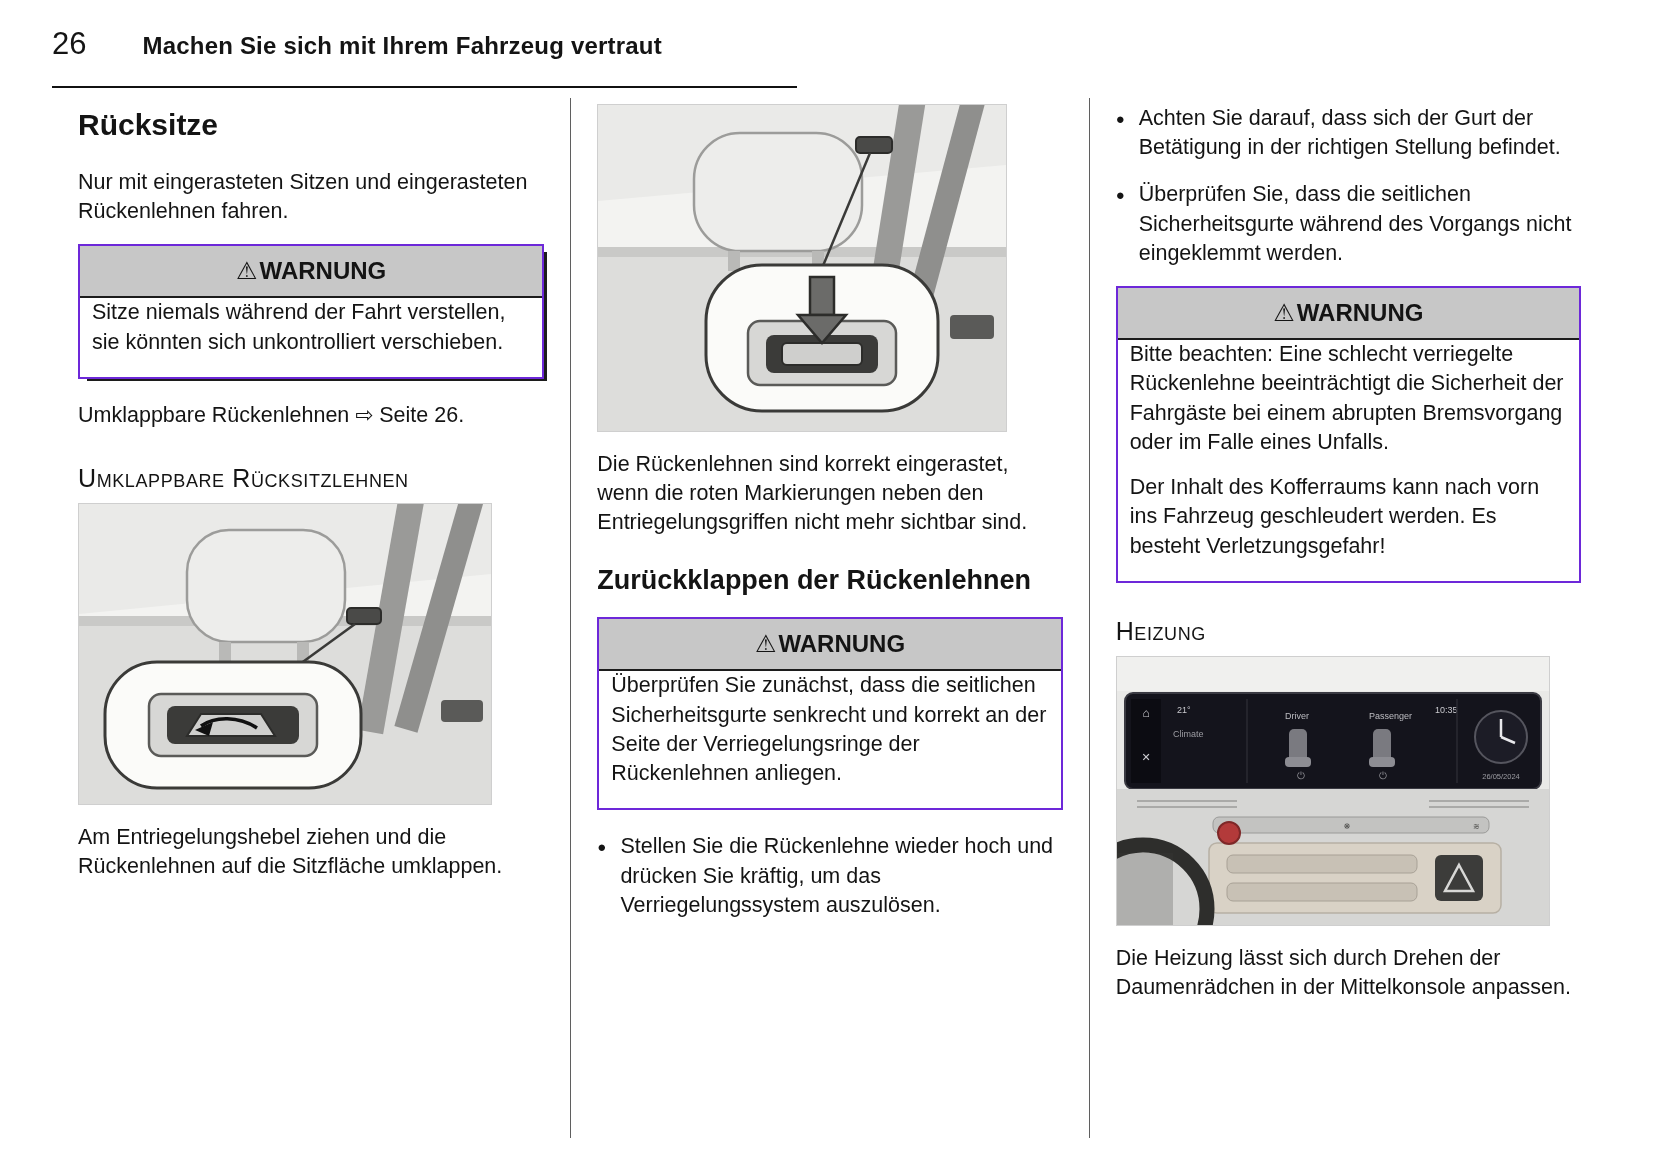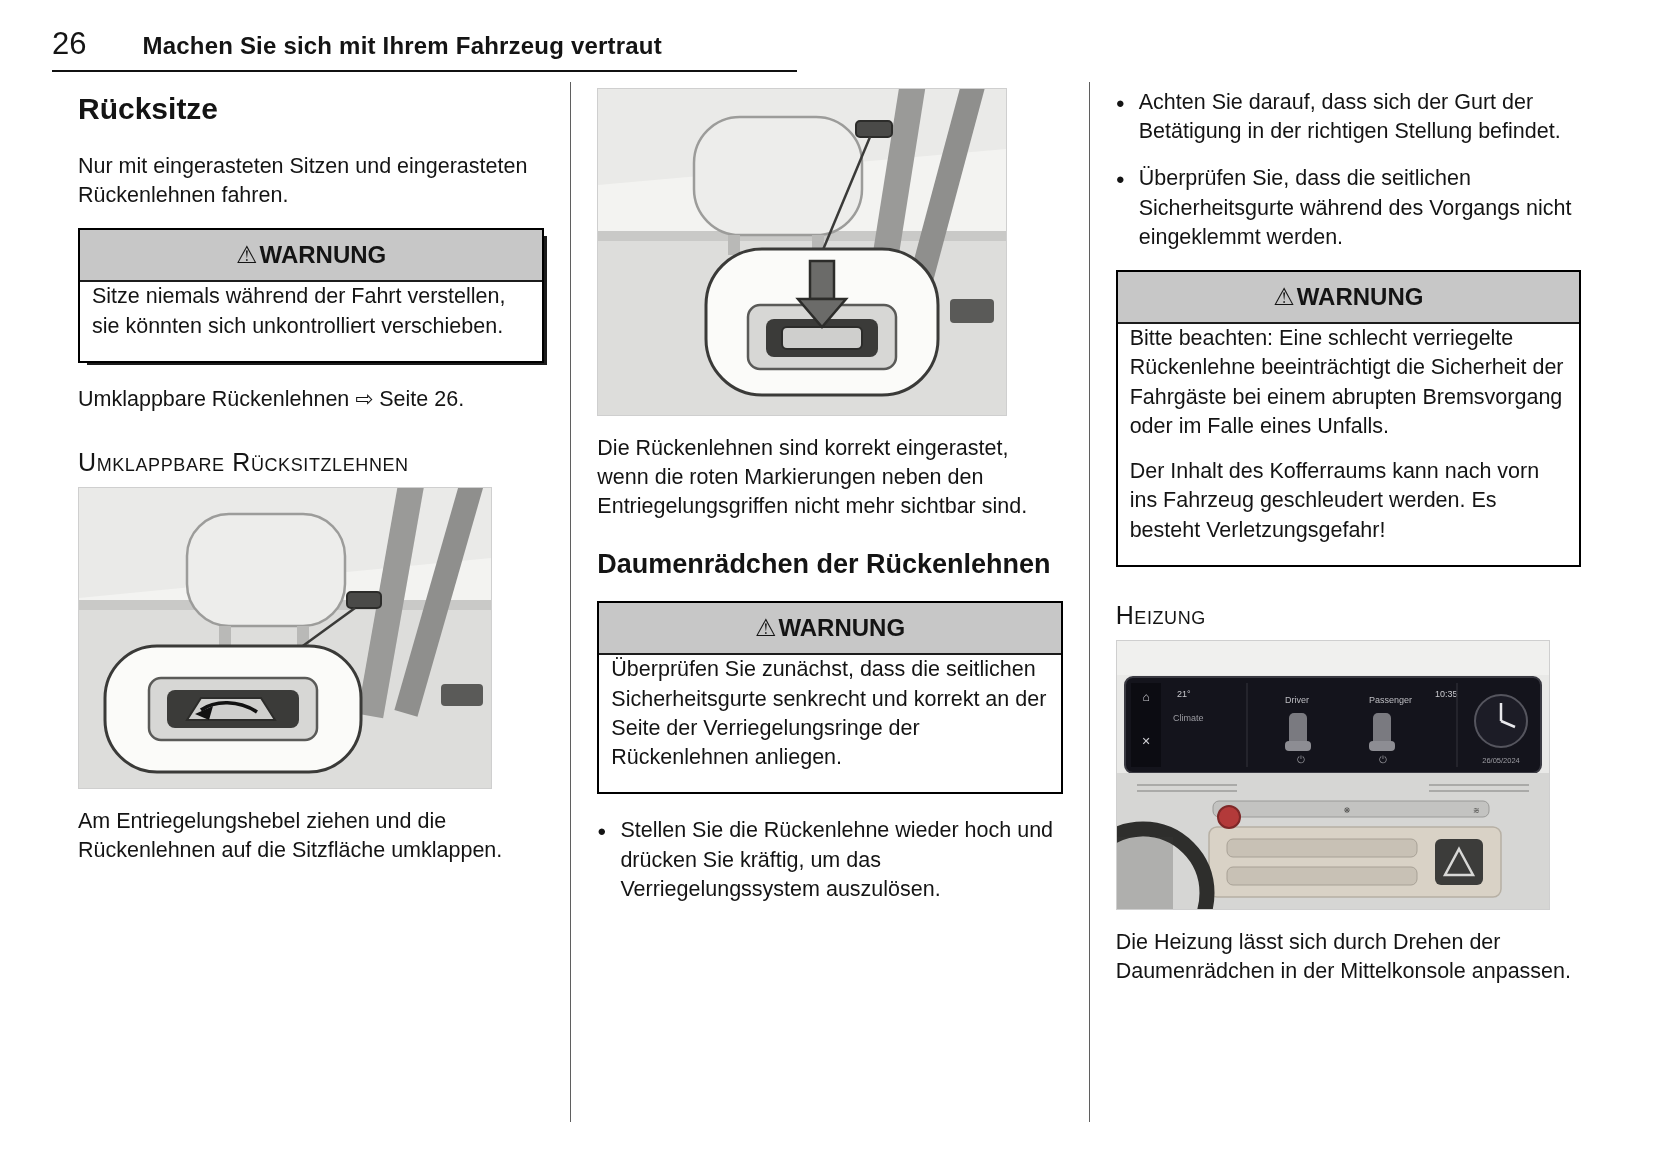--- a/index.html
+++ b/index.html
@@ -1,39 +1,39 @@
 <!DOCTYPE html>
 <html lang="de"><head>
 <meta charset="utf-8">
 <style>
   html,body{margin:0;padding:0;background:#ffffff;color:#141414;
     font-family:"Liberation Sans","DejaVu Sans",sans-serif;}
   body{width:1653px;height:1165px;overflow:hidden;position:relative;}
 
   
   .page-header{display:flex;align-items:baseline;gap:56px;
-    margin:26px 52px 0 52px;padding-bottom:8px;
+    margin:26px 52px 0 52px;padding-bottom:24px;
     border-bottom:2.5px solid #111;width:745px;}
   .page-number{font-size:31px;font-weight:400;}
   .page-title{font-size:24px;font-weight:700;margin:0;letter-spacing:.2px;}
 
   
   .columns{display:grid;grid-template-columns:1fr 1fr 1fr;
     margin:10px 46px 0 52px;height:1040px;}
   .col{padding:6px 26px 0 26px;}
   .col + .col{border-left:1.5px solid #5f5f5f;}
 
   p{font-size:21.5px;line-height:1.36;margin:0 0 18px 0;}
   .h-large{font-size:30px;font-weight:700;margin:4px 0 26px 0;}
   .h-med{font-size:27px;font-weight:700;margin:26px 0 20px 0;line-height:1.25;}
   .sc{font-variant:small-caps;font-size:25px;font-weight:400;
     letter-spacing:.6px;margin:34px 0 10px 0;}
 
   
-  .warnbox{border:2px solid #000000;margin:6px 0 22px 0;background:#fff;}
+  .warnbox{border:2px solid #6d28d9;margin:6px 0 22px 0;background:#fff;}
   .warnbox.shadowed{box-shadow:6px 5px 0 -3px #1c1c1c;}
   .warnhead{background:#c7c7c7;border-bottom:2px solid #1c1c1c;
     text-align:center;font-weight:700;font-size:24px;padding:11px 6px;}
   .warnsym{font-weight:400;margin-right:2px;}
   .warnbody{padding:0 14px 4px 12px;}
   .warnbody p{margin-bottom:16px;}
 
   
   .bullet{display:flex;gap:14px;margin:0 0 18px 0;}
   .bullet .dot{font-size:15px;line-height:1;margin-top:7px;flex:0 0 auto;}
@@ -144,21 +144,21 @@
           <g>
             <rect x="212" y="172" width="24" height="38" fill="#6b6b69" stroke="#2c2c2a" stroke-width="2.5"></rect>
             <polygon points="200,210 248,210 224,238" fill="#6b6b69" stroke="#2c2c2a" stroke-width="2.5"></polygon>
           </g>
         </g>
       </svg>
     </figure>
 
     <p>Die Rückenlehnen sind korrekt eingerastet, wenn die roten Markierungen neben den Entriegelungsgriffen nicht mehr sichtbar sind.</p>
 
-    <h2 class="h-med">Daumenrädchen der Rückenlehnen</h2>
+    <h2 class="h-med">Zurückklappen der Rückenlehnen</h2>
 
     <div class="warnbox">
       <div class="warnhead">
         <span class="warnsym">⚠</span><span>WARNUNG</span>
       </div>
       <div class="warnbody">
         <p>Überprüfen Sie zunächst, dass die seitlichen Sicherheitsgurte senkrecht und korrekt an der Seite der Verriegelungsringe der Rückenlehnen anliegen.</p>
       </div>
     </div>
 

